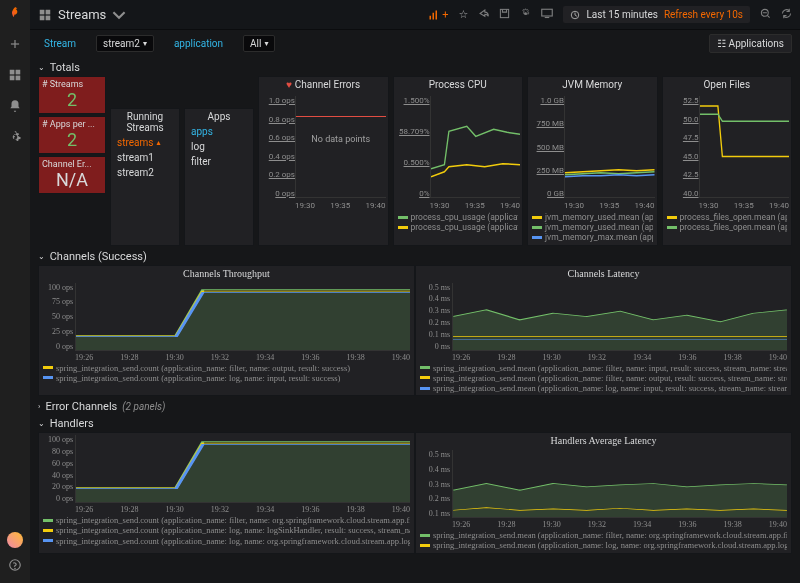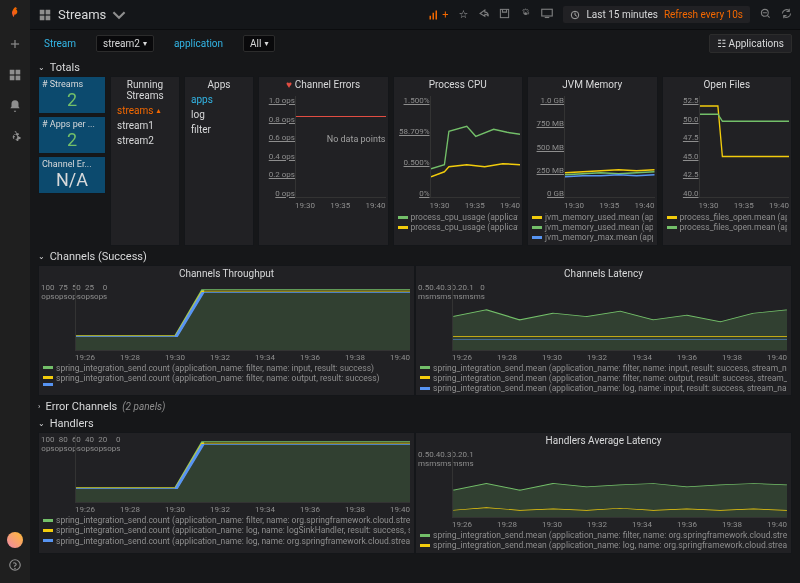--- a/index.html
+++ b/index.html
@@ -25,40 +25,40 @@
 .spacer { flex: 1; }
 .apps-btn { background: #212124; padding: 3px 7px; border: 1px solid #2c2c2c; border-radius: 2px; font-size: 10px; }
 .content { flex: 1; overflow: hidden; padding: 0 8px; }
 .row-header { display: flex; align-items: center; gap: 5px; font-size: 11px; color: #d8d9da; margin: 4px 0 2px 0; }
 .row-header .chev { font-size: 8px; }
 .row-header .count { color: #8e8e8e; font-size: 10px; font-style: italic; }
 .totals-row { display: flex; gap: 4px; }
 .panel { background: #212124; border: 1px solid #141619; position: relative; }
 .panel-title { font-size: 10px; color: #d8d9da; text-align: center; padding: 2px 0; }
 .stat-col { width: 68px; display: flex; flex-direction: column; gap: 2px; }
-.stat-box { background: #0c4a6e; border: 1px solid #141619; padding: 2px 3px; }
+.stat-box { background: #7f1d1d; border: 1px solid #141619; padding: 2px 3px; }
 .stat-label { font-size: 9px; color: #d8d9da; white-space: nowrap; overflow: hidden; }
 .stat-val { font-size: 18px; text-align: center; line-height: 1; padding: 2px 0; }
 .green { color: #73bf69; }
-.list-panel { width: 70px; }
+.list-panel { width: 70px; margin-top: 32px; }
 .list-panel .item { font-size: 10px; padding: 2px 6px; }
 .list-panel .item.active { color: #f46800; display: flex; align-items: center; gap: 3px; }
 .mini-chart { flex: 1; min-width: 0; }
 .mini-body { height: 120px; position: relative; }
 .ylabels { position: absolute; left: 2px; top: 4px; bottom: 14px; width: 34px; display: flex; flex-direction: column; justify-content: space-between; font-size: 8px; color: #8e8e8e; text-align: right; text-decoration: underline; }
 .xlabels { position: absolute; left: 36px; right: 2px; bottom: 2px; display: flex; justify-content: space-between; font-size: 8px; color: #8e8e8e; }
 .plot { position: absolute; left: 36px; right: 2px; top: 4px; bottom: 14px; border-left: 1px solid #333; border-bottom: 1px solid #333; overflow: hidden; }
-.nodata { font-size: 9px; color: #a0a0a0; text-align: right; margin-top: 38px; }
+.nodata { font-size: 9px; color: #a0a0a0; text-align: center; margin-top: 38px; }
 .leg { font-size: 8.5px; color: #8e8e8e; padding: 0 4px 2px 4px; line-height: 1.2; overflow: hidden; }
 .leg-item { display: flex; align-items: center; gap: 3px; white-space: nowrap; overflow: hidden; }
 .leg-sw { width: 10px; height: 3px; flex-shrink: 0; }
-.ch-row { display: flex; margin-bottom: 2px; }
+.ch-row { display: flex; margin-bottom: 2px; font-family: Liberation Serif, serif; }
 .ch-panel { flex: 1; background: #212124; border: 1px solid #141619; min-width: 0; }
 .ch-body { height: 82px; position: relative; }
-.ch-ylabels { position: absolute; left: 2px; top: 2px; bottom: 12px; width: 32px; display: flex; justify-content: space-between; font-size: 8px; color: #8e8e8e; text-align: right; }
+.ch-ylabels { position: absolute; left: 2px; top: 2px; bottom: 12px; width: 32px; display: flex; flex-direction: column; justify-content: space-between; font-size: 8px; color: #8e8e8e; text-align: right; }
 .ch-plot { position: absolute; left: 36px; right: 4px; top: 2px; bottom: 12px; border-left: 1px solid #333; border-bottom: 1px solid #333; overflow: hidden; }
 .ch-xlabels { position: absolute; left: 36px; right: 4px; bottom: 1px; display: flex; justify-content: space-between; font-size: 8px; color: #8e8e8e; }
 .redline { position: absolute; left: 0; right: 0; height: 1px; background: #e24d42; }
 </style>
 </head>
 <body>
 
 <div class="side">
   <div><svg class="logo" viewBox="0 0 24 24">
         <path fill="#f46800" d="M12 2c2 0 3 1 4 3-1-.5-2-.5-3 0 2 1 3 3 3 5 0 3-2 5-5 5-2 0-4-2-4-4 0-3 2-6 5-9z"></path>
@@ -344,29 +344,26 @@
               <span>19:30</span>
               <span>19:32</span>
               <span>19:34</span>
               <span>19:36</span>
               <span>19:38</span>
               <span>19:40</span>
             </div>
         </div>
         <div class="leg">
             <div class="leg-item">
-              <span class="leg-sw" style="background: rgb(115, 191, 105);"></span>
-              <span>spring_integration_send.count (application_name: filter, name: input, result: success)</span>
-            </div>
-            <div class="leg-item">
               <span class="leg-sw" style="background: rgb(242, 204, 12);"></span>
               <span>spring_integration_send.count (application_name: filter, name: output, result: success)</span>
             </div>
             <div class="leg-item">
               <span class="leg-sw" style="background: rgb(87, 148, 242);"></span>
+              <span>spring_integration_send.count (application_name: log, name: input, result: success)</span>
             </div>
           </div>
       </div>
       <div class="ch-panel">
         <div class="panel-title">Channels Latency</div>
         <div class="ch-body">
           <div class="ch-ylabels">
               <span>0.5 ms</span>
               <span>0.4 ms</span>
               <span>0.3 ms</span>

